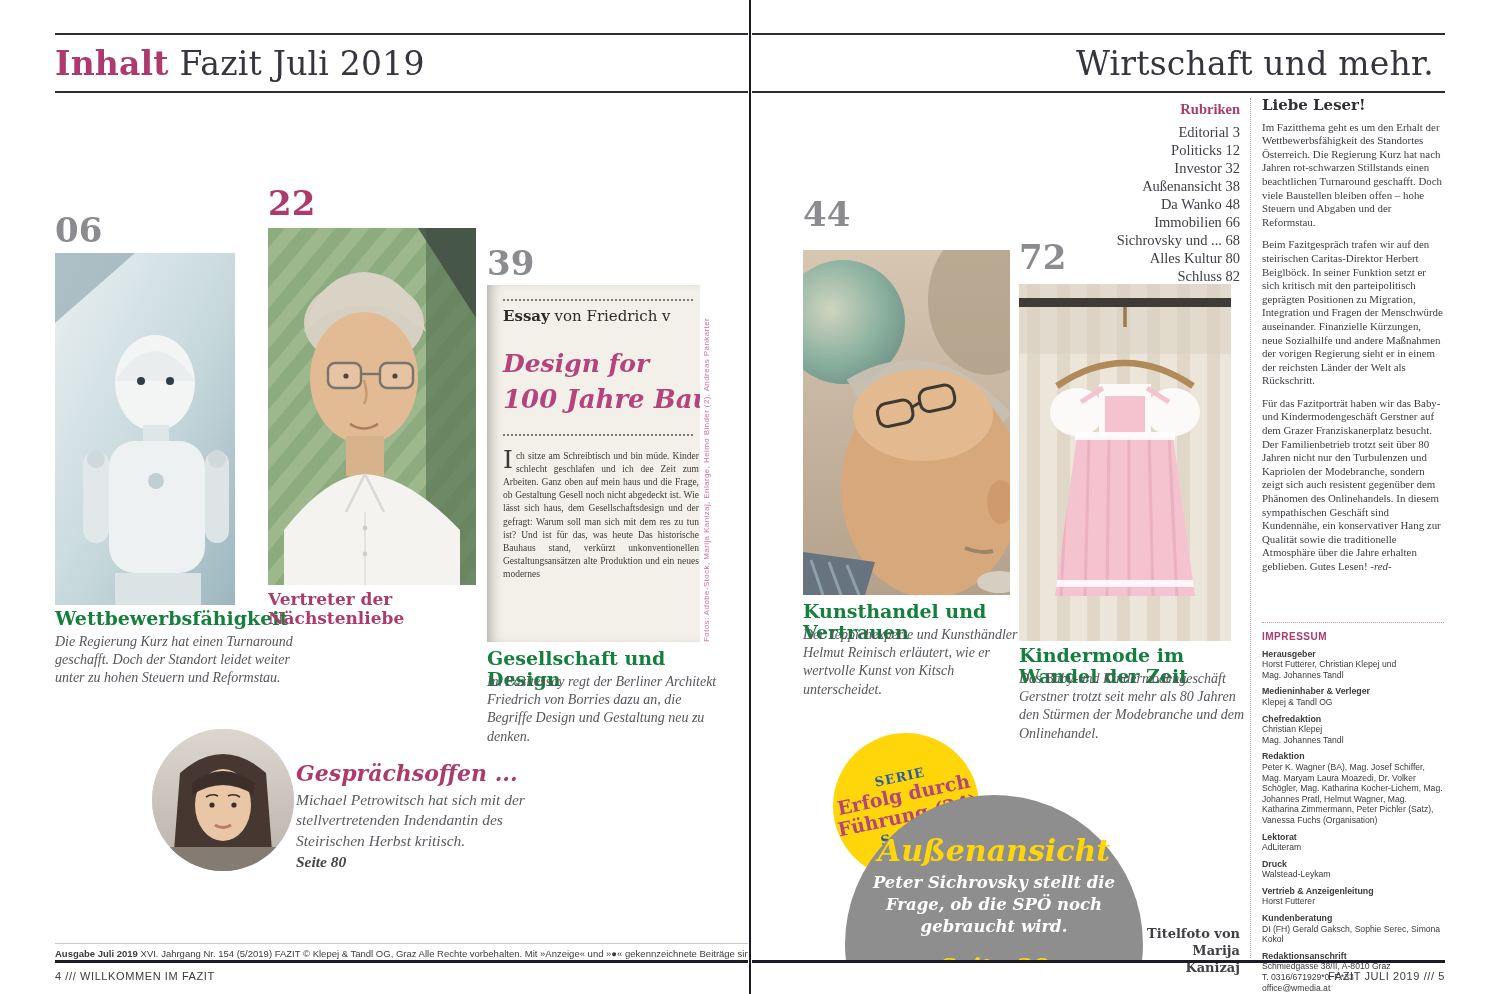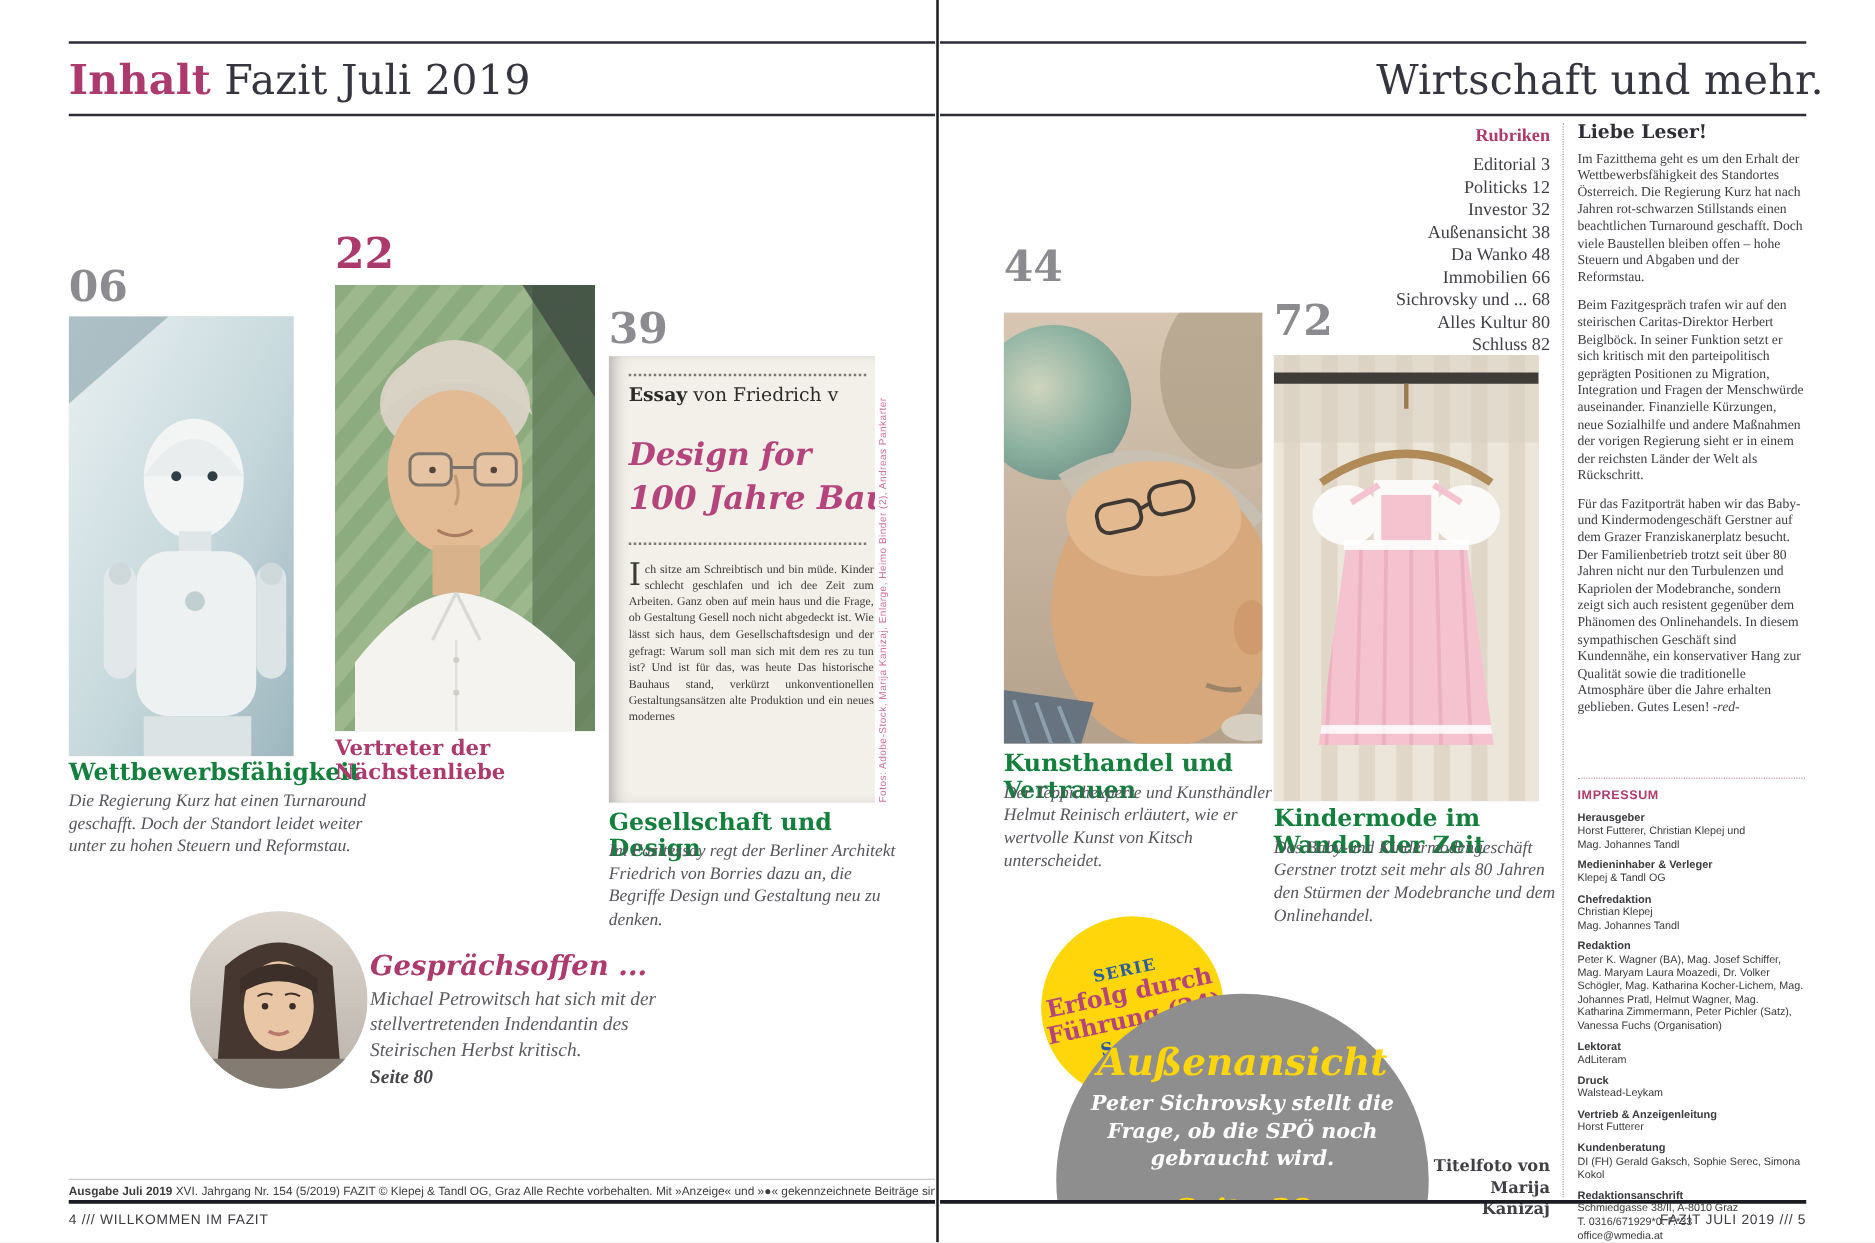--- a/index.html
+++ b/index.html
@@ -9,21 +9,21 @@
 
   
   .fold{left:749px;top:0;width:2px;height:994px;background:#1b1b24;}
   .rule{background:#2d2d37;height:2px;}
   .rule-thick{background:#1b1b24;height:3px;}
   .hairline{background:#c9c9c9;height:1px;}
 
   
   .pg-title{top:44px;font-family:"DejaVu Serif",serif;font-size:33px;letter-spacing:.2px;white-space:nowrap;}
   .pg-title .accent{color:#ac3a6d;font-weight:bold;}
-  .pg-title-right{right:41px;text-align:center;}
+  .pg-title-right{right:66px;text-align:center;}
 
   
   .num{font-family:"DejaVu Serif",serif;font-weight:bold;font-size:34px;color:#8c8c90;line-height:1;}
   .num.magenta{color:#ac3a6d;}
 
   
   .photo{overflow:hidden;background:#ddd;}
   .photo svg{display:block;width:100%;height:100%;}
   .circle-photo{border-radius:50%;}
 

